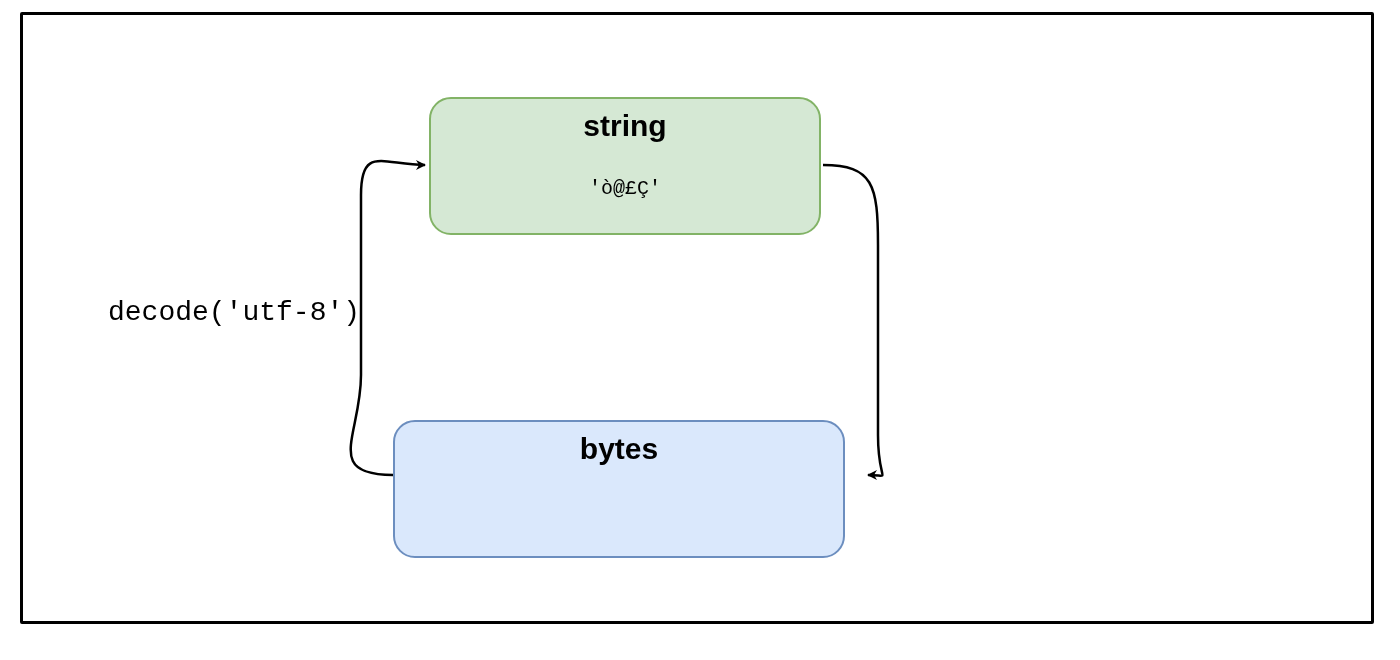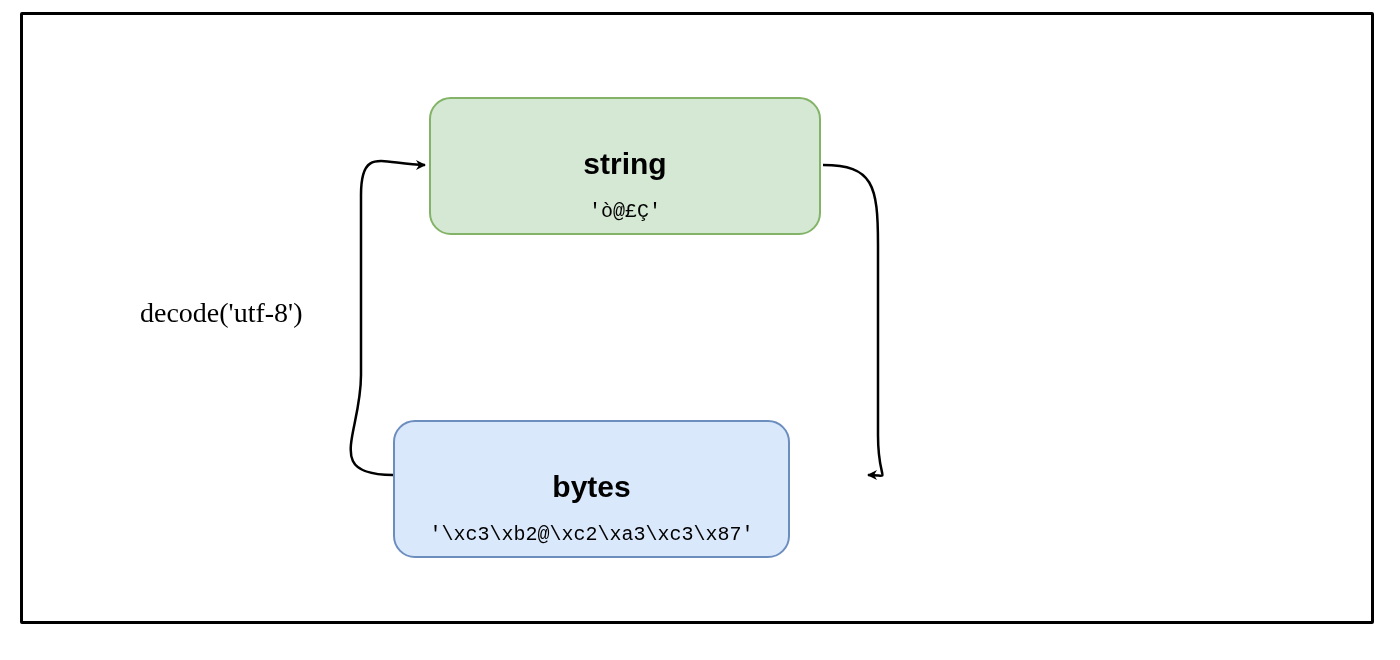--- a/index.html
+++ b/index.html
@@ -26,22 +26,23 @@
     border-radius: 2px;
     box-sizing: border-box;
   }
   .node {
     position: absolute;
     border-radius: 22px;
     box-sizing: border-box;
     display: flex;
     flex-direction: column;
     align-items: center;
-    justify-content: flex-end;
+    justify-content: flex-start;
     padding: 10px 18px;
+    gap: 15px;
   }
   .node .title {
     font-weight: 700;
     font-size: 30px;
     line-height: 1.1;
     margin-bottom: 20px;
     color: #000;
   }
   .node .value {
     font-family: "Courier New", Courier, monospace;
@@ -53,32 +54,31 @@
     left: 406px;
     top: 82px;
     width: 392px;
     height: 138px;
     background: #d5e8d4;
     border: 2px solid #82b366;
   }
   .bytes-node {
     left: 370px;
     top: 405px;
-    width: 397px;
+    width: 452px;
     height: 138px;
     background: #dae8fc;
     border: 2px solid #6c8ebf;
   }
   .edge-label {
     position: absolute;
-    font-family: Liberation Serif, serif;
+    font-family: Liberation Mono, monospace;
     font-size: 28px;
     color: #000;
     white-space: nowrap;
-    margin-left: 32px;
   }
   .decode-label {
     left: 85px;
     top: 282px;
   }
   .encode-label {
     left: 870px;
     top: 282px;
   }
   svg.arrows {
@@ -96,21 +96,20 @@
 <div class="canvas">
   <div class="frame">
 
     <div class="node string-node">
       <div class="title">string</div>
       <div class="value">'ò@£Ç'</div>
     </div>
 
     <div class="node bytes-node">
       <div class="title">bytes</div>
-      <div class="value">'\xc3\xb2@\xc2\xa3\xc3\x87'</div>
     </div>
 
     <div class="edge-label decode-label">decode('utf-8')</div>
 
     <svg class="arrows" viewBox="0 0 1400 660">
       <defs>
         <marker id="arrowhead" markerWidth="12" markerHeight="12" refX="9" refY="5" orient="auto" markerUnits="userSpaceOnUse">
           <path d="M0,0 L10,5 L0,10 L3,5 Z" fill="#000"></path>
         </marker>
       </defs>

